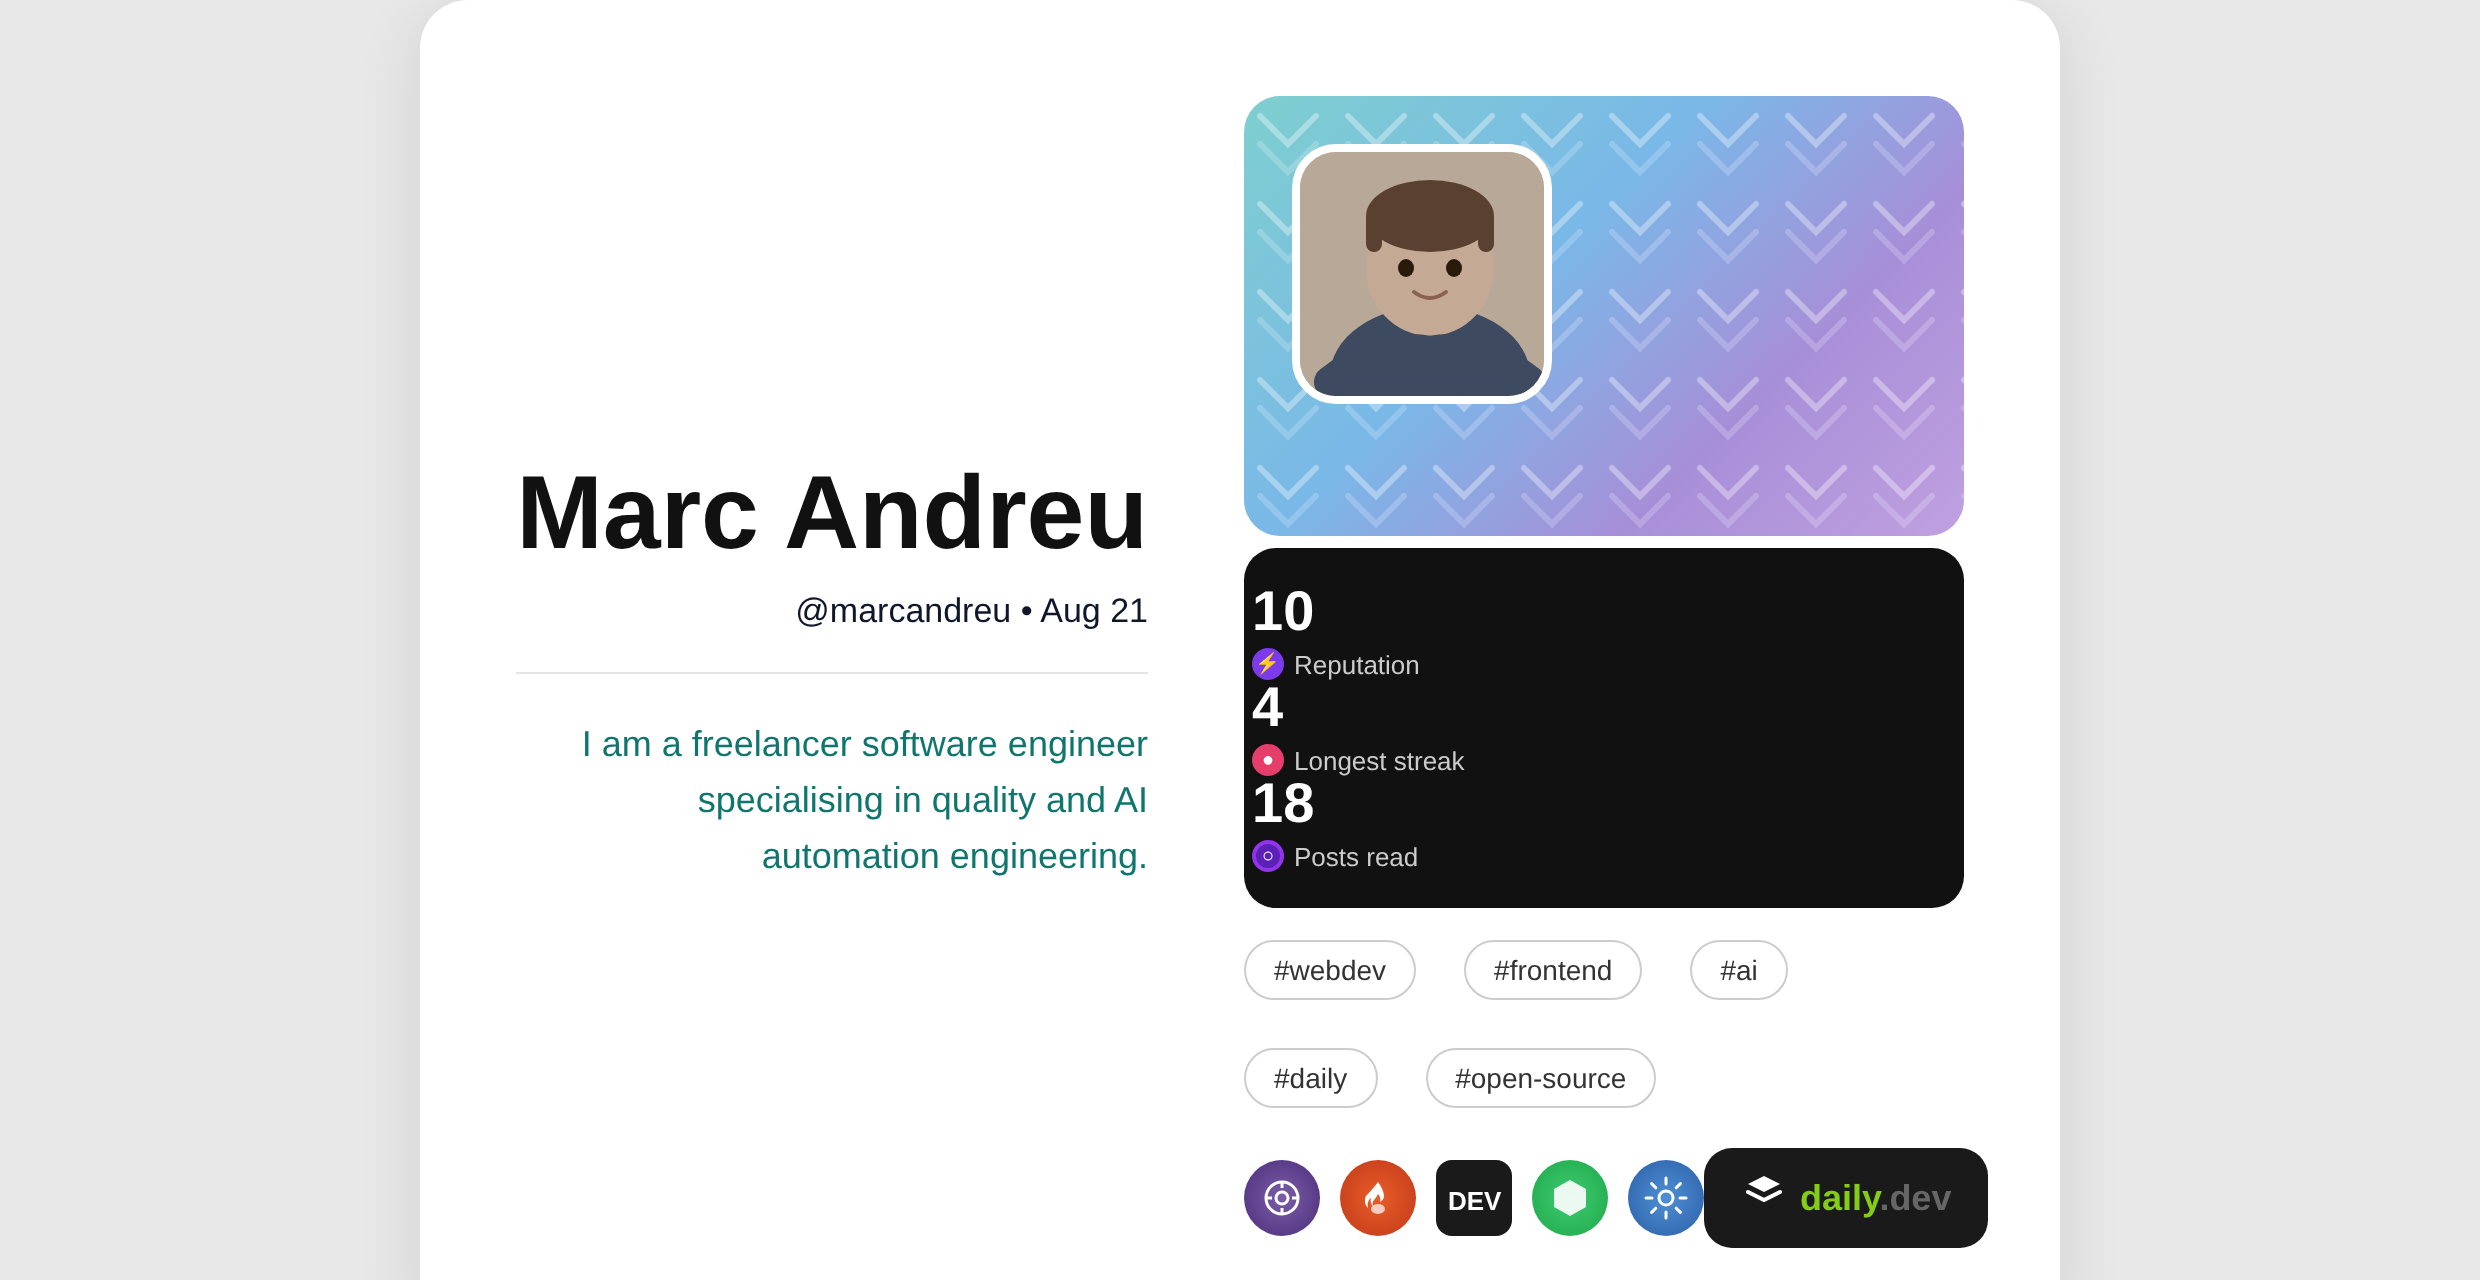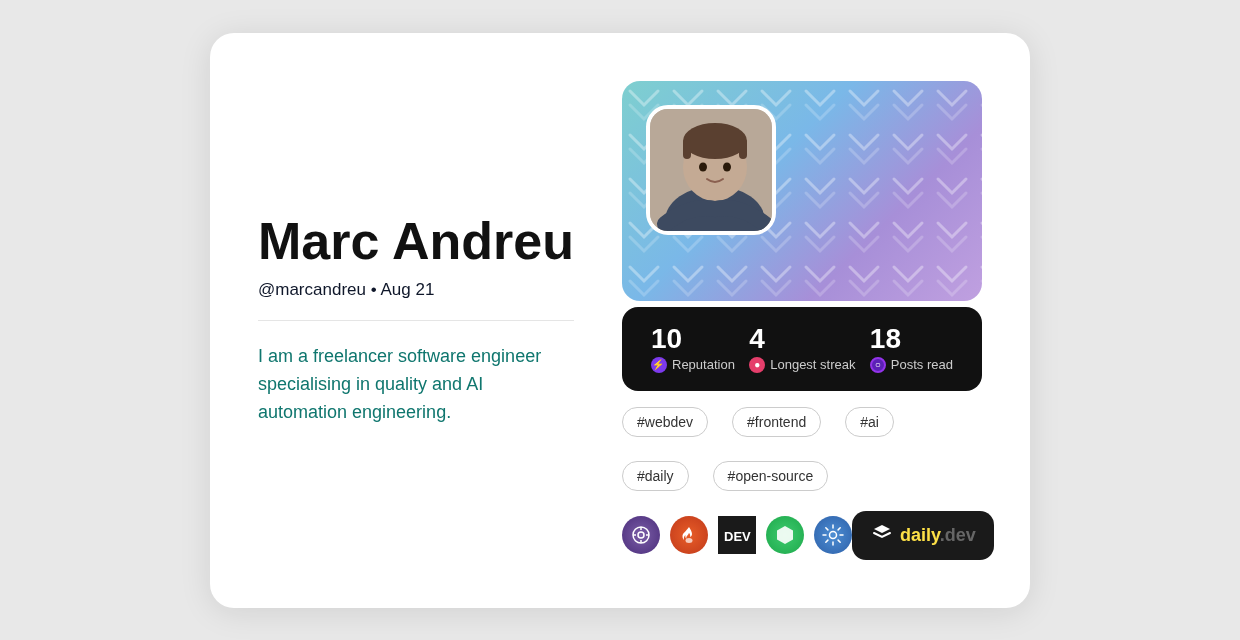--- a/index.html
+++ b/index.html
@@ -25,20 +25,21 @@
       gap: 48px;
       box-shadow: 0 4px 32px rgba(0,0,0,0.10);
     }
 
     
     .left-panel {
       flex: 1;
       display: flex;
       flex-direction: column;
       gap: 0;
+      text-align: right;
     }
 
     .user-name {
       font-size: 52px;
       font-weight: 800;
       color: #111111;
       line-height: 1.1;
       margin-bottom: 10px;
     }
 
@@ -87,23 +88,23 @@
       border-radius: 22px;
       border: 4px solid #ffffff;
       overflow: hidden;
       background: #c8bfb0;
     }
 
     
     .stats-bar {
       background: #111111;
       border-radius: 16px;
-      padding: 18px 29px;
-      display: flex;
-      flex-direction: row;
+      padding: 18px 4px;
+      display: flex;
+      flex-direction: column;
       justify-content: space-between;
       align-items: flex-start;
       margin-top: -10px;
       position: relative;
       z-index: 2;
     }
 
     .stat-item {
       display: flex;
       flex-direction: column;
@@ -178,21 +179,21 @@
       border-radius: 50%;
       display: flex;
       align-items: center;
       justify-content: center;
       font-size: 14px;
       font-weight: 700;
     }
 
     .source-hackernews { background: radial-gradient(circle, #7b5ea7, #4a2c7a); color: white; }
     .source-fire { background: radial-gradient(circle, #e85d28, #c0391a); color: white; font-size: 18px; }
-    .source-dev { background: #1a1a1a; color: white; font-size: 11px; border-radius: 0; }
+    .source-dev { background: #1a1a1a; color: white; font-size: 11px; border-radius: 12px; }
     .source-green { background: radial-gradient(circle, #3ecb6f, #1da84a); color: white; font-size: 18px; }
     .source-cog { background: radial-gradient(circle, #4e8fd4, #2c5fa8); color: white; font-size: 16px; }
 
     
     .daily-logo {
       background: #1a1a1a;
       border-radius: 14px;
       padding: 10px 18px;
       display: flex;
       align-items: center;
@@ -202,21 +203,21 @@
     .daily-logo-icon {
       color: white;
       font-size: 20px;
     }
 
     .daily-logo-text {
       font-size: 18px;
       font-weight: 700;
     }
 
-    .daily-text-main { color: #fde047; }
+    .daily-text-main { color: #84cc16; }
     .daily-text-dot { color: #666666; }
 
     
     .bg-pattern {
       position: absolute;
       inset: 0;
       width: 100%;
       height: 100%;
     }
   </style>

